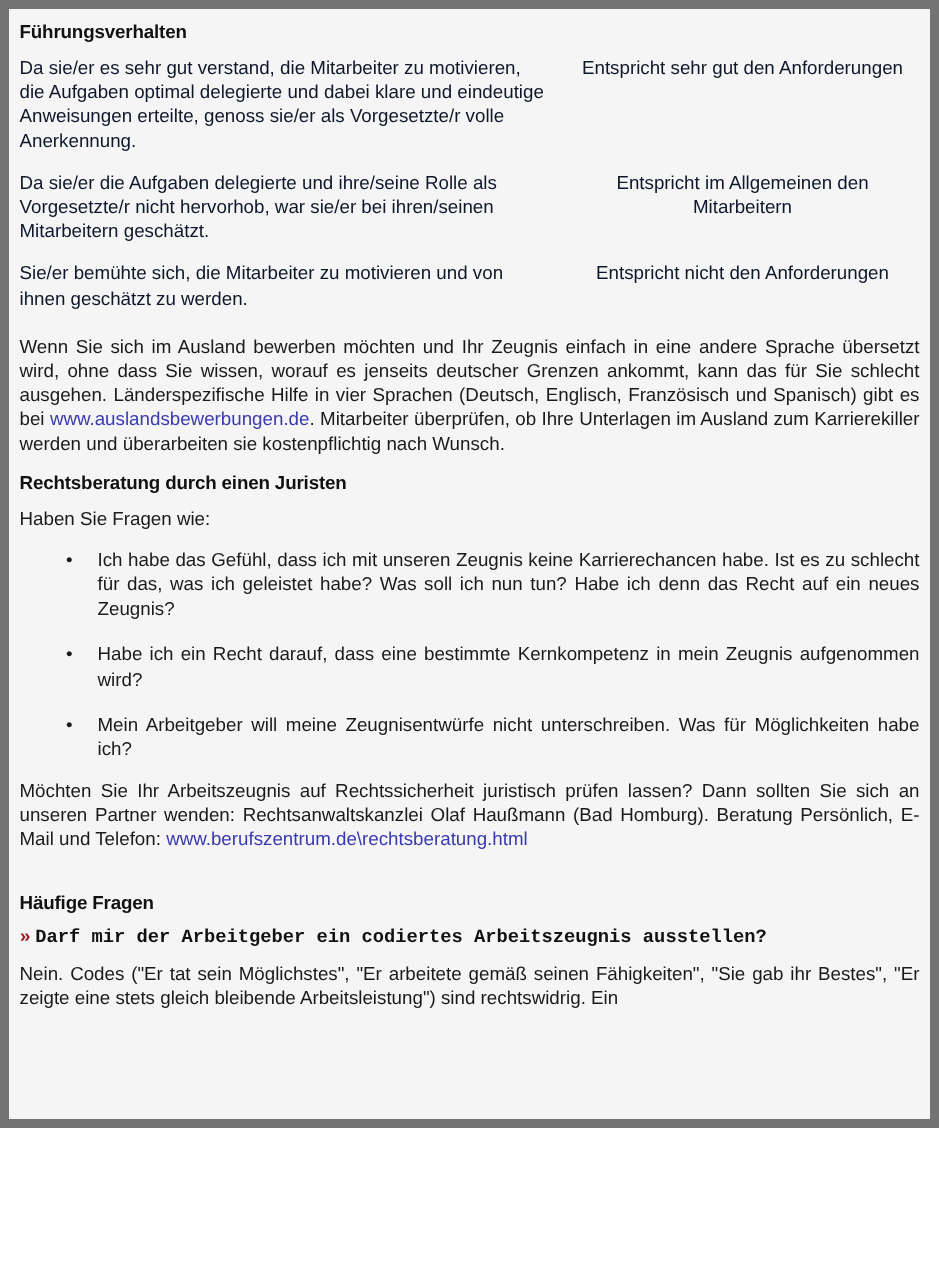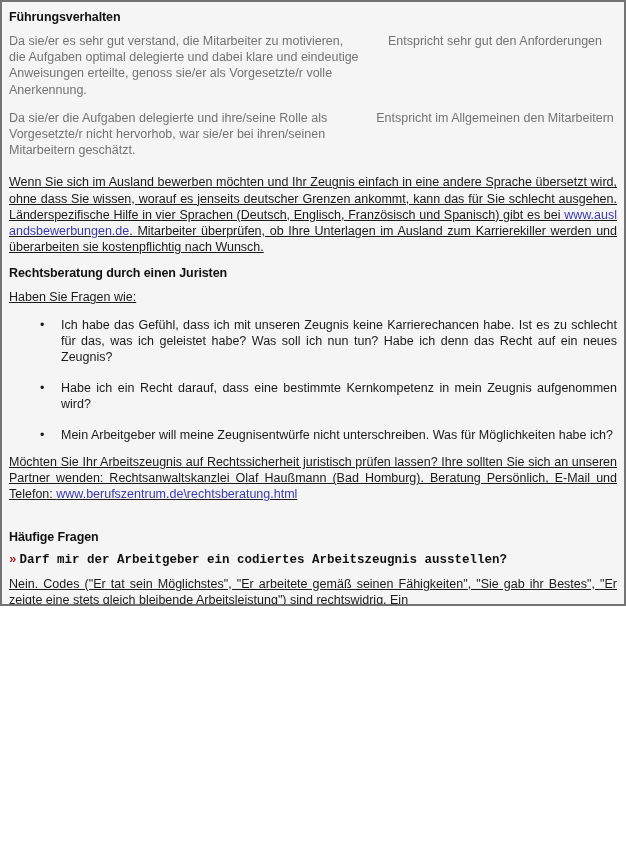--- a/index.html
+++ b/index.html
@@ -7,62 +7,61 @@
     margin: 0;
     padding: 0;
     background: #ffffff;
   }
   body {
     font-family: "Liberation Sans", sans-serif;
   }
   .page {
     position: relative;
     width: 626px;
-    height: 606px;
+    height: 752px;
     box-sizing: border-box;
     background: #f5f5f5;
-    border: 2px solid #737373;
+    border: 6px solid #737373;
     overflow: hidden;
   }
   .inner {
     padding: 8px 7px 0 7px;
   }
   
   .h-section {
     font-size: 12.5px;
     font-weight: bold;
     color: #111111;
     margin: 0 0 9px 0;
     letter-spacing: -0.1px;
   }
   .para {
     font-size: 12.5px;
     line-height: 16.2px;
     color: #1a1a1a;
     margin: 0 0 11px 0;
-    text-decoration: underline;
   }
   .para.justify { text-align: justify; }
   .link {
     color: #3a3ab0;
     text-decoration: none;
     word-break: break-all;
   }
   
   .rating-table {
     width: 100%;
     border-collapse: collapse;
     margin-bottom: 4px;
   }
   .rating-table td {
     vertical-align: top;
     padding: 0 0 12px 0;
     font-size: 12.5px;
     line-height: 16.2px;
-    color: #737373;
+    color: #0f172a;
   }
   .rating-table td.col-left {
     width: 352px;
     padding-right: 12px;
   }
   .rating-table td.col-right {
     width: auto;
     text-align: center;
   }
   
@@ -125,20 +124,24 @@
     <table class="rating-table">
       <tbody>
         <tr>
           <td class="col-left">Da sie/er es sehr gut verstand, die Mitarbeiter zu motivieren, die Aufgaben optimal delegierte und dabei klare und eindeutige Anweisungen erteilte, genoss sie/er als Vorgesetzte/r volle Anerkennung.</td>
           <td class="col-right">Entspricht sehr gut den Anforderungen</td>
         </tr>
         <tr>
           <td class="col-left">Da sie/er die Aufgaben delegierte und ihre/seine Rolle als Vorgesetzte/r nicht hervorhob, war sie/er bei ihren/seinen Mitarbeitern geschätzt.</td>
           <td class="col-right">Entspricht im Allgemeinen den Mitarbeitern</td>
         </tr>
+        <tr>
+          <td class="col-left">Sie/er bemühte sich, die Mitarbeiter zu motivieren und von ihnen geschätzt zu werden.</td>
+          <td class="col-right">Entspricht nicht den Anforderungen</td>
+        </tr>
       </tbody>
     </table>
 
 
     <p class="para justify"><span>Wenn Sie sich im Ausland bewerben möchten und Ihr Zeugnis einfach in eine andere Sprache übersetzt wird, ohne dass Sie wissen, worauf es jenseits deutscher Grenzen ankommt, kann das für Sie schlecht ausgehen. Länderspezifische Hilfe in vier Sprachen (Deutsch, Englisch, Französisch und Spanisch) gibt es bei </span><a class="link" href="#">www.auslandsbewerbungen.de</a><span>. Mitarbeiter überprüfen, ob Ihre Unterlagen im Ausland zum Karrierekiller werden und überarbeiten sie kostenpflichtig nach Wunsch.</span></p>
 
     <div class="h-section">Rechtsberatung durch einen Juristen</div>
 
     <p class="para">Haben Sie Fragen wie:</p>
 
@@ -150,21 +153,21 @@
       <li>
         <span class="dot">•</span>
         <span>Habe ich ein Recht darauf, dass eine bestimmte Kernkompetenz in mein Zeugnis aufgenommen wird?</span>
       </li>
       <li>
         <span class="dot">•</span>
         <span>Mein Arbeitgeber will meine Zeugnisentwürfe nicht unterschreiben. Was für Möglichkeiten habe ich?</span>
       </li>
     </ul>
 
-    <p class="para justify"><span>Möchten Sie Ihr Arbeitszeugnis auf Rechtssicherheit juristisch prüfen lassen? Ihre sollten Sie sich an unseren Partner wenden: Rechtsanwaltskanzlei Olaf Haußmann (Bad Homburg). Beratung Persönlich, E-Mail und Telefon: </span><a class="link" href="#">www.berufszentrum.de\rechtsberatung.html</a></p>
+    <p class="para justify"><span>Möchten Sie Ihr Arbeitszeugnis auf Rechtssicherheit juristisch prüfen lassen? Dann sollten Sie sich an unseren Partner wenden: Rechtsanwaltskanzlei Olaf Haußmann (Bad Homburg). Beratung Persönlich, E-Mail und Telefon: </span><a class="link" href="#">www.berufszentrum.de\rechtsberatung.html</a></p>
 
     <div class="spacer-lg"></div>
 
     <div class="h-section">Häufige Fragen</div>
 
     <div class="faq-q"><span class="chev">»</span><span>Darf mir der Arbeitgeber ein codiertes Arbeitszeugnis ausstellen?</span></div>
 
     <p class="para justify">Nein. Codes ("Er tat sein Möglichstes", "Er arbeitete gemäß seinen Fähigkeiten", "Sie gab ihr Bestes", "Er zeigte eine stets gleich bleibende Arbeitsleistung") sind rechtswidrig. Ein</p>
 
   </div>

